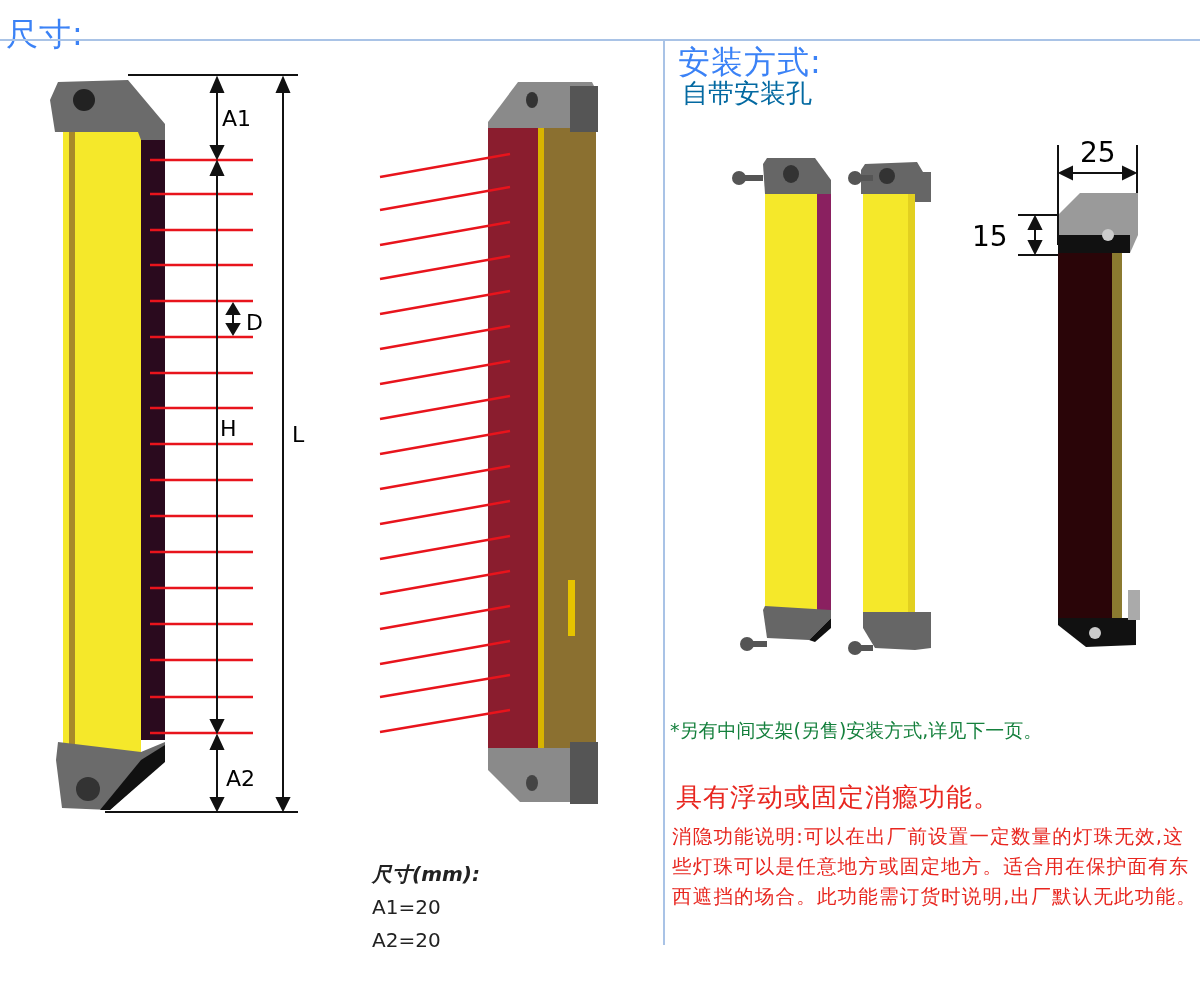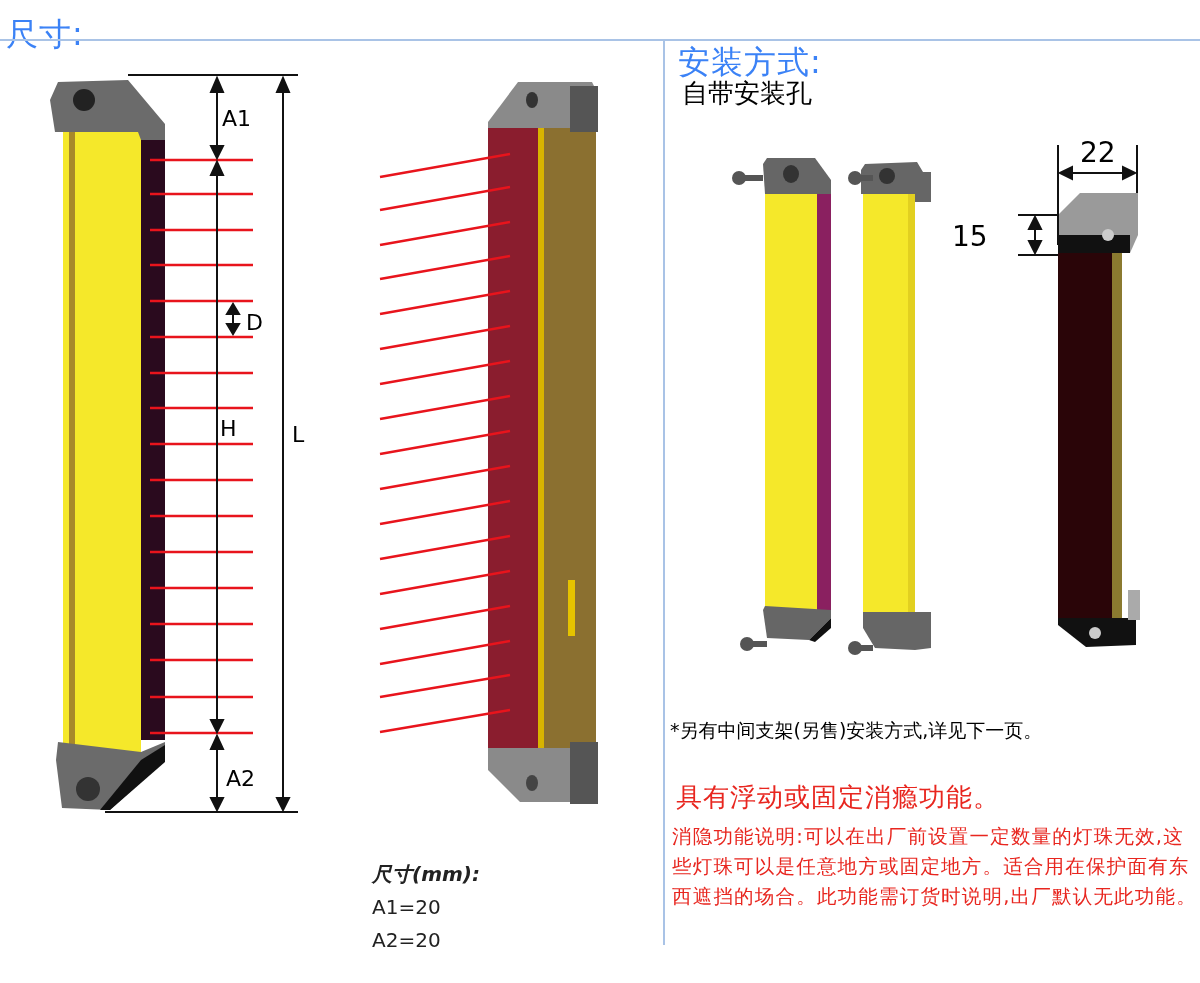--- a/index.html
+++ b/index.html
@@ -2,22 +2,22 @@
 <html><head>
 <meta charset="utf-8">
 <style>
   html, body { margin:0; padding:0; background:#ffffff; }
   body { width:1200px; height:983px; position:relative; overflow:hidden;
          font-family:"DejaVu Sans","Liberation Sans",sans-serif; }
   .abs { position:absolute; }
   .section-title { position:absolute; top:14px; font-size:32px; color:#3b82f6; line-height:40px; letter-spacing:1px; }
   .hline { position:absolute; left:0; top:39px; width:1200px; height:2px; background:#a9c3e6; }
   .vline { position:absolute; left:663px; top:40px; width:2px; height:905px; background:#a9c3e6; }
-  .subhead { position:absolute; left:682px; top:76px; font-size:26px; color:#000000; }
-  .note { position:absolute; left:670px; top:718px; font-size:19px; color:#000000; }
+  .subhead { position:absolute; left:682px; top:76px; font-size:26px; color:#0369a1; }
+  .note { position:absolute; left:670px; top:718px; font-size:19px; color:#15803d; }
   .feature-title { position:absolute; left:676px; top:780px; font-size:26px; color:#e8261f; font-weight:normal; letter-spacing:1px; }
   .feature-desc { position:absolute; left:672px; top:822px; width:532px; font-size:19.5px; line-height:30px; color:#e8261f; letter-spacing:1.2px; }
   .dims { position:absolute; left:372px; top:858px; font-size:20px; color:#222; line-height:33px; }
   .dims .h { font-weight:bold;font-style:italic; }
   .lbl { position:absolute; font-size:22px; color:#000000; }
 </style>
 </head>
 <body>
 
 <div class="section-title" style="left:6px;">尺寸:</div>
@@ -172,18 +172,18 @@
     <line x1="70" y1="38" x2="145" y2="38"></line>
     <polygon points="70,38 82,32 82,44"></polygon>
       <polygon points="145,38 133,32 133,44"></polygon>
     <line x1="28" y1="80" x2="68" y2="80"></line>
     <line x1="28" y1="120" x2="68" y2="120"></line>
     <line x1="45" y1="82" x2="45" y2="118"></line>
     <polygon points="45,82 39,94 51,94"></polygon>
       <polygon points="45,118 39,106 51,106"></polygon>
   </g>
 </svg>
-<div class="lbl" style="left:1080px;top:136px;font-size:28px;">22</div>
-<div class="lbl" style="left:952px;top:220px;font-size:28px;">15</div>
+<div class="lbl" style="left:1080px;top:136px;font-size:28px;">25</div>
+<div class="lbl" style="left:972px;top:220px;font-size:28px;">15</div>
 
 <div class="note">*另有中间支架(另售)安装方式,详见下一页。</div>
 <div class="feature-title">具有浮动或固定消瘾功能。</div>
 <div class="feature-desc">消隐功能说明:可以在出厂前设置一定数量的灯珠无效,这些灯珠可以是任意地方或固定地方。适合用在保护面有东西遮挡的场合。此功能需订货时说明,出厂默认无此功能。</div>
 
 </body></html>

